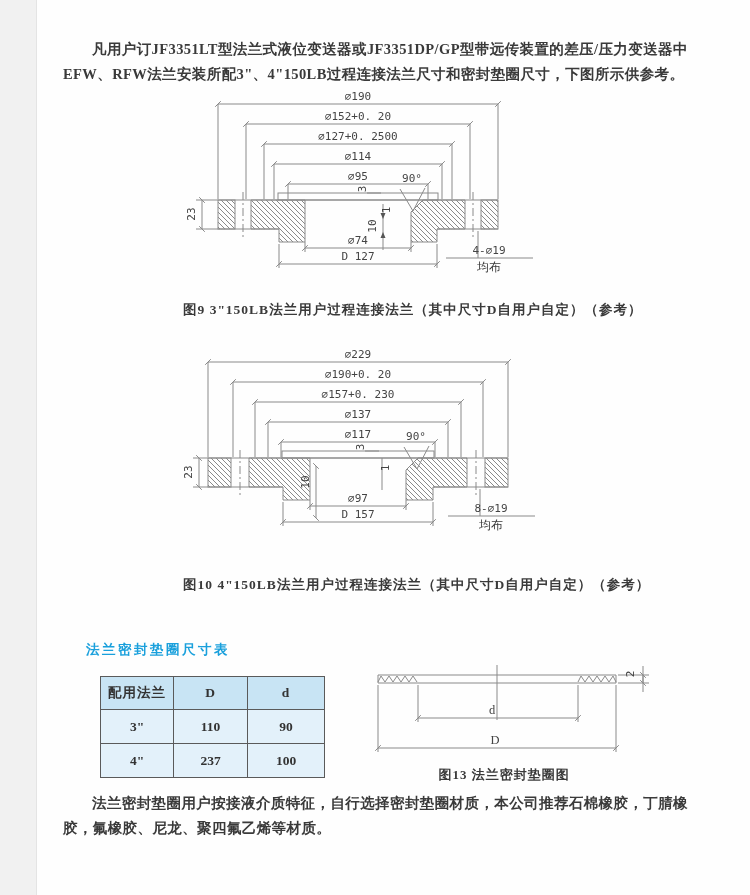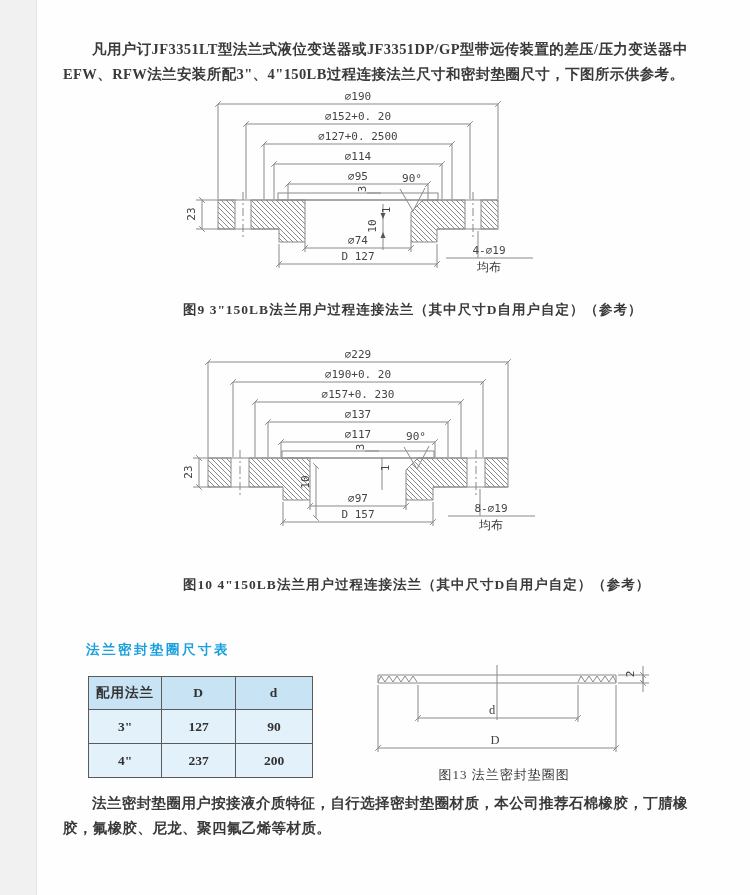--- a/index.html
+++ b/index.html
@@ -17,23 +17,23 @@
   .para{position:absolute;left:63px;width:652px;font-size:14.5px;line-height:25px;font-weight:600;text-indent:2em;letter-spacing:0.4px;}
   #intro{top:22px;}
   #footer{top:779px;margin-top:12px;}
   .cap{position:absolute;font-size:13.5px;font-weight:700;letter-spacing:1px;white-space:nowrap;}
   #cap9{left:183px;top:301px;}
   #cap10{left:183px;top:576px;}
   .fig{position:absolute;}
   #fig9{left:183px;top:92px;}
   #fig10{left:183px;top:350px;}
   #fig13wrap{left:368px;top:662px;width:300px;}
-  #cap13{width:272px;text-align:center;font-size:13px;font-weight:400;letter-spacing:1px;margin-top:0;}
+  #cap13{width:272px;text-align:center;font-size:13px;font-weight:700;letter-spacing:1px;margin-top:0;}
   #tbl-title{position:absolute;left:86px;top:641px;font-size:13.5px;font-weight:700;letter-spacing:2.5px;color:var(--accent);font-family:Liberation Sans, sans-serif;}
-  table.gasket{position:absolute;left:88px;top:676px;border-collapse:collapse;}
+  table.gasket{position:absolute;left:100px;top:676px;border-collapse:collapse;}
   table.gasket th,table.gasket td{border:1px solid var(--tbl-border);text-align:center;font-size:13.5px;color:#333;}
   table.gasket th{background:var(--th-bg);height:30px;font-weight:700;letter-spacing:1px;}
   table.gasket td{background:var(--td-bg);height:31px;font-weight:600;}
   .c0{width:70px;} .c1{width:71px;} .c2{width:74px;}
   svg text{font-family:"DejaVu Sans Mono","Liberation Mono",monospace;font-size:11px;fill:#444;text-anchor:middle;}
   svg text.cjk{font-size:12px;font-family:"Liberation Serif","DejaVu Serif",serif;fill:#3a3a3a;}
   svg text.ser{font-family:"Liberation Serif","DejaVu Serif",serif;font-size:12.5px;}
   svg line,svg path,svg polyline,svg rect{stroke:var(--line);stroke-width:1;fill:none;}
   svg .hatch{fill:url(#hx);}
   svg .cl{stroke-dasharray:8 3 2 3;}
@@ -232,27 +232,27 @@
   <div id="tbl-title">法兰密封垫圈尺寸表</div>
   <table class="gasket">
     <tbody>
         <tr>
       <th class="c0">配用法兰</th>
       <th class="c1">D</th>
       <th class="c2">d</th>
     </tr>
     <tr>
       <td>3"</td>
-      <td>127</td>
+      <td>110</td>
       <td>90</td>
     </tr>
     <tr>
       <td>4"</td>
       <td>237</td>
-      <td>200</td>
+      <td>100</td>
     </tr>
   </tbody>
     </table>
 
   <div class="fig" id="fig13wrap">
     <svg width="300" height="100" viewBox="0 0 300 100">
       <g>
         <path d="M10,13 H248 V21 H10 Z"></path>
         <polyline points="10,20 13,14 17,20 21,14 25,20 29,14 33,20 37,14 41,20 45,14 49,20"></polyline>
         <polyline points="210,20 213,14 217,20 221,14 225,20 229,14 233,20 237,14 241,20 245,14 248,20"></polyline>

